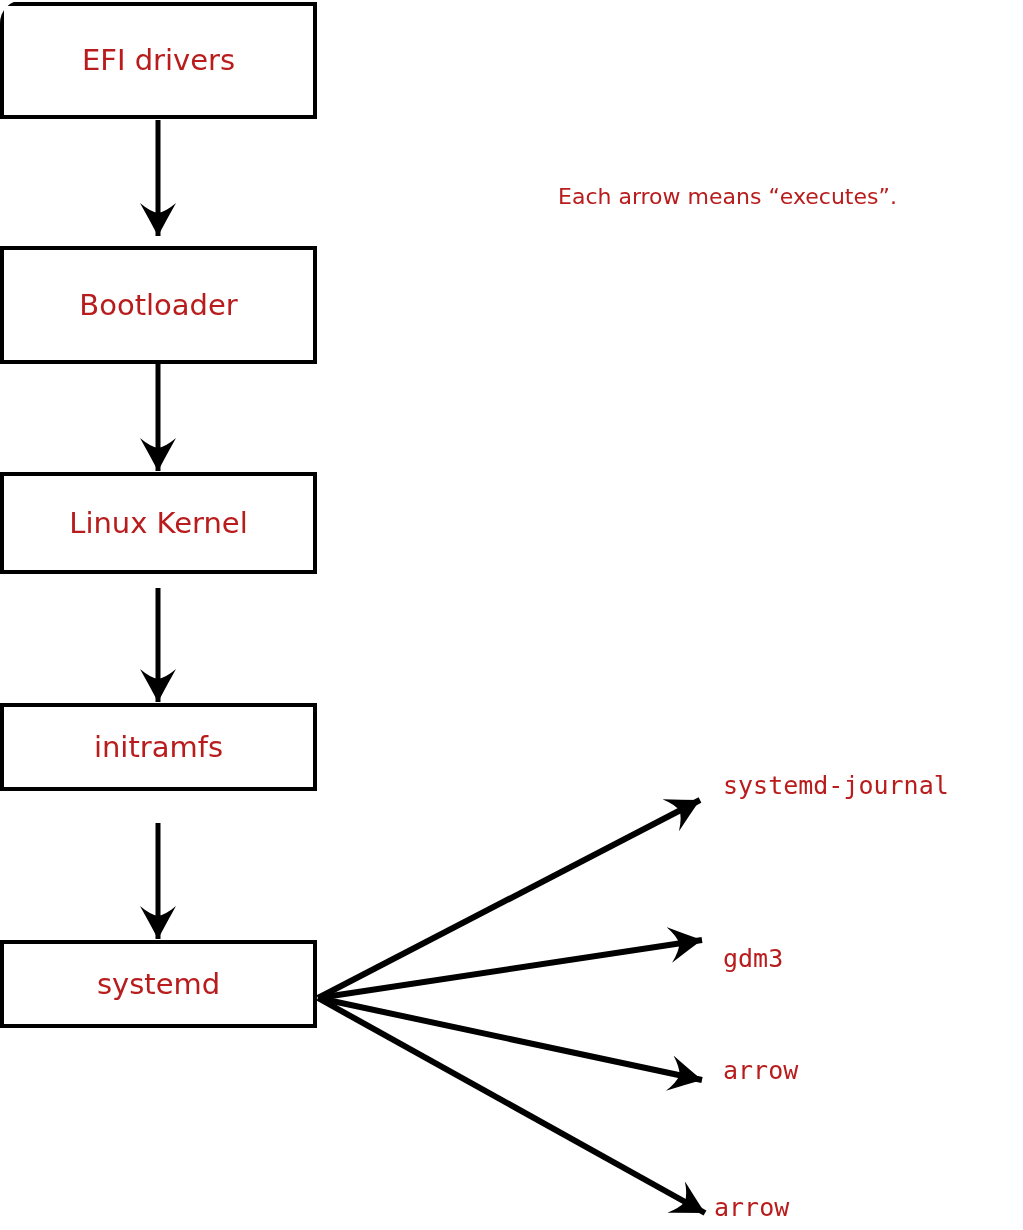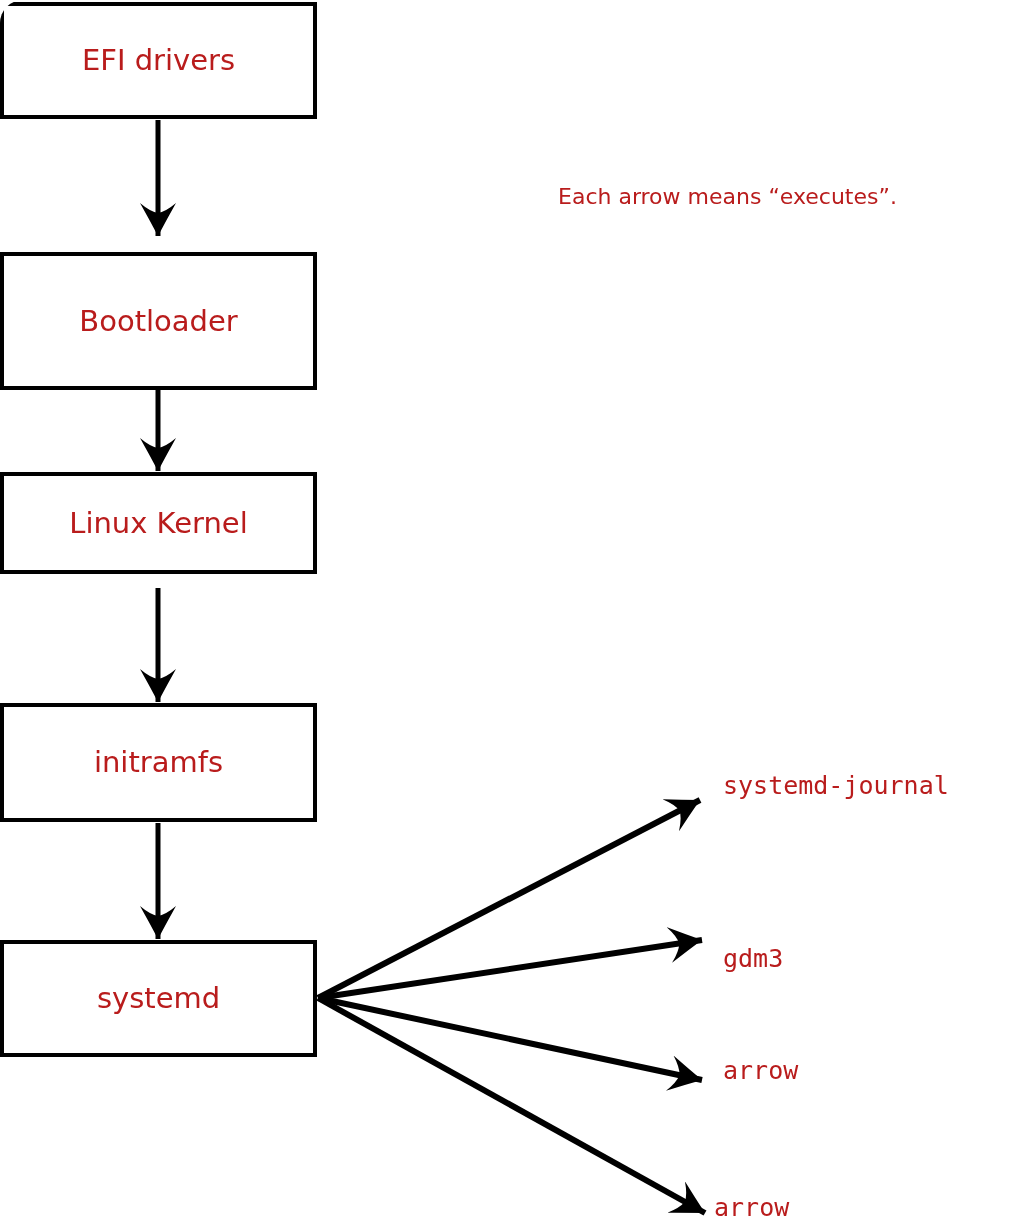--- a/index.html
+++ b/index.html
@@ -67,33 +67,33 @@
     <path d="M318 998 L700 800" stroke="#000000" stroke-width="6" fill="none" marker-end="url(#ah)"></path>
     <path d="M318 998 L702 940" stroke="#000000" stroke-width="6" fill="none" marker-end="url(#ah)"></path>
     <path d="M318 998 L702 1080" stroke="#000000" stroke-width="6" fill="none" marker-end="url(#ah)"></path>
     <path d="M318 998 L705 1213" stroke="#000000" stroke-width="6" fill="none" marker-end="url(#ah)"></path>
   </svg>
 
   <div class="node" style="top:2px;height:117px">
     <span>EFI drivers</span>
   </div>
 
-  <div class="node" style="top:252px;height:138px">
+  <div class="node" style="top:246px;height:118px">
     <span>Bootloader</span>
   </div>
 
   <div class="node" style="top:472px;height:102px">
     <span>Linux Kernel</span>
   </div>
 
-  <div class="node" style="top:703px;height:119px">
+  <div class="node" style="top:703px;height:88px">
     <span>initramfs</span>
   </div>
 
-  <div class="node" style="top:940px;height:117px">
+  <div class="node" style="top:940px;height:88px">
     <span>systemd</span>
   </div>
 
   <div class="note">Each arrow means “executes”.</div>
 
   <div class="proc" style="left:723px;top:768px">systemd-journal</div>
   <div class="proc" style="left:723px;top:941px">gdm3</div>
   <div class="proc" style="left:723px;top:1053px">arrow</div>
   <div class="proc" style="left:714px;top:1190px">arrow</div>
 

